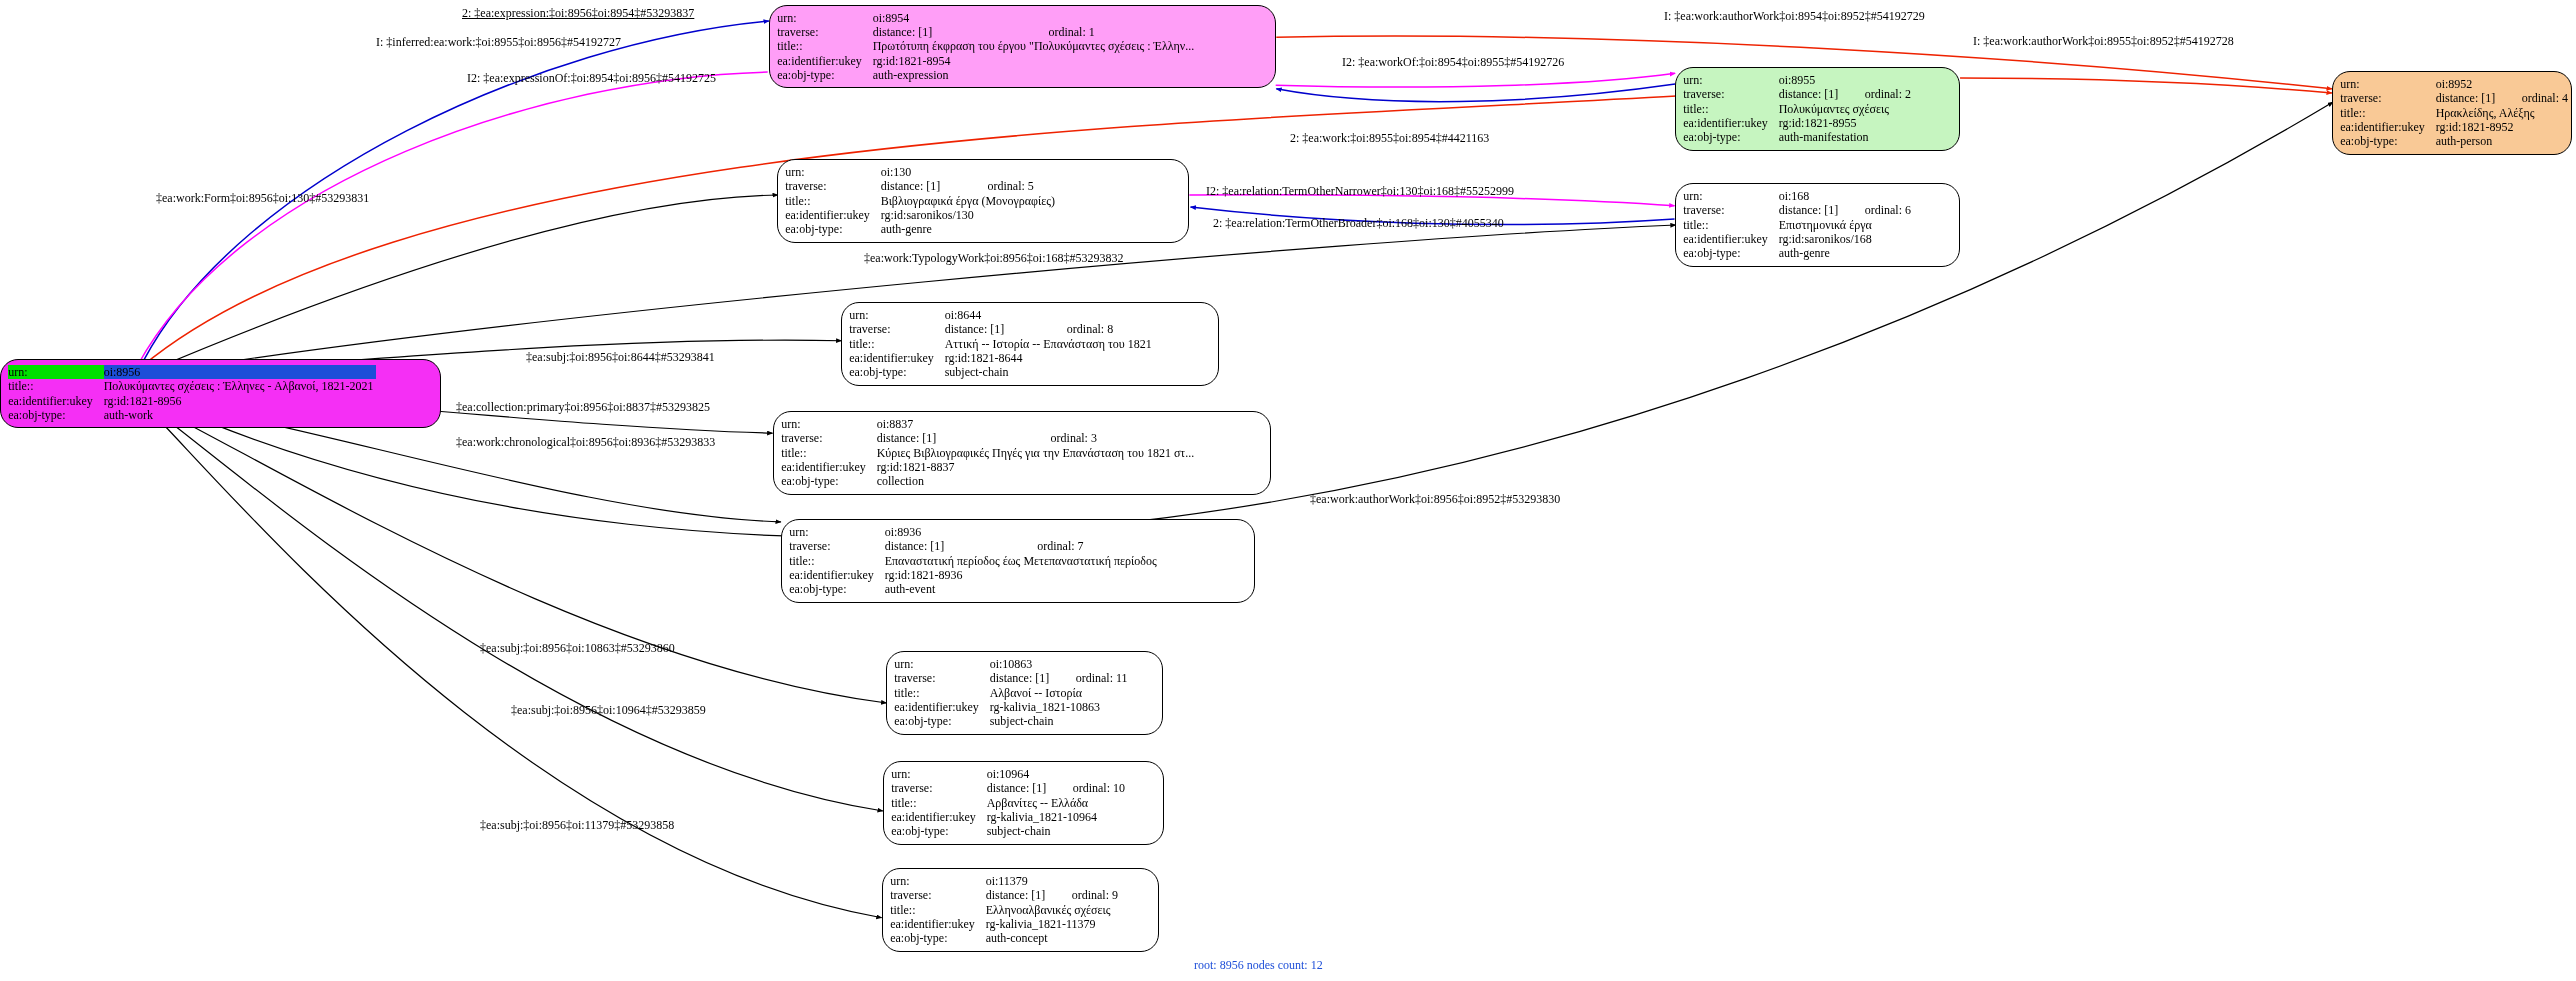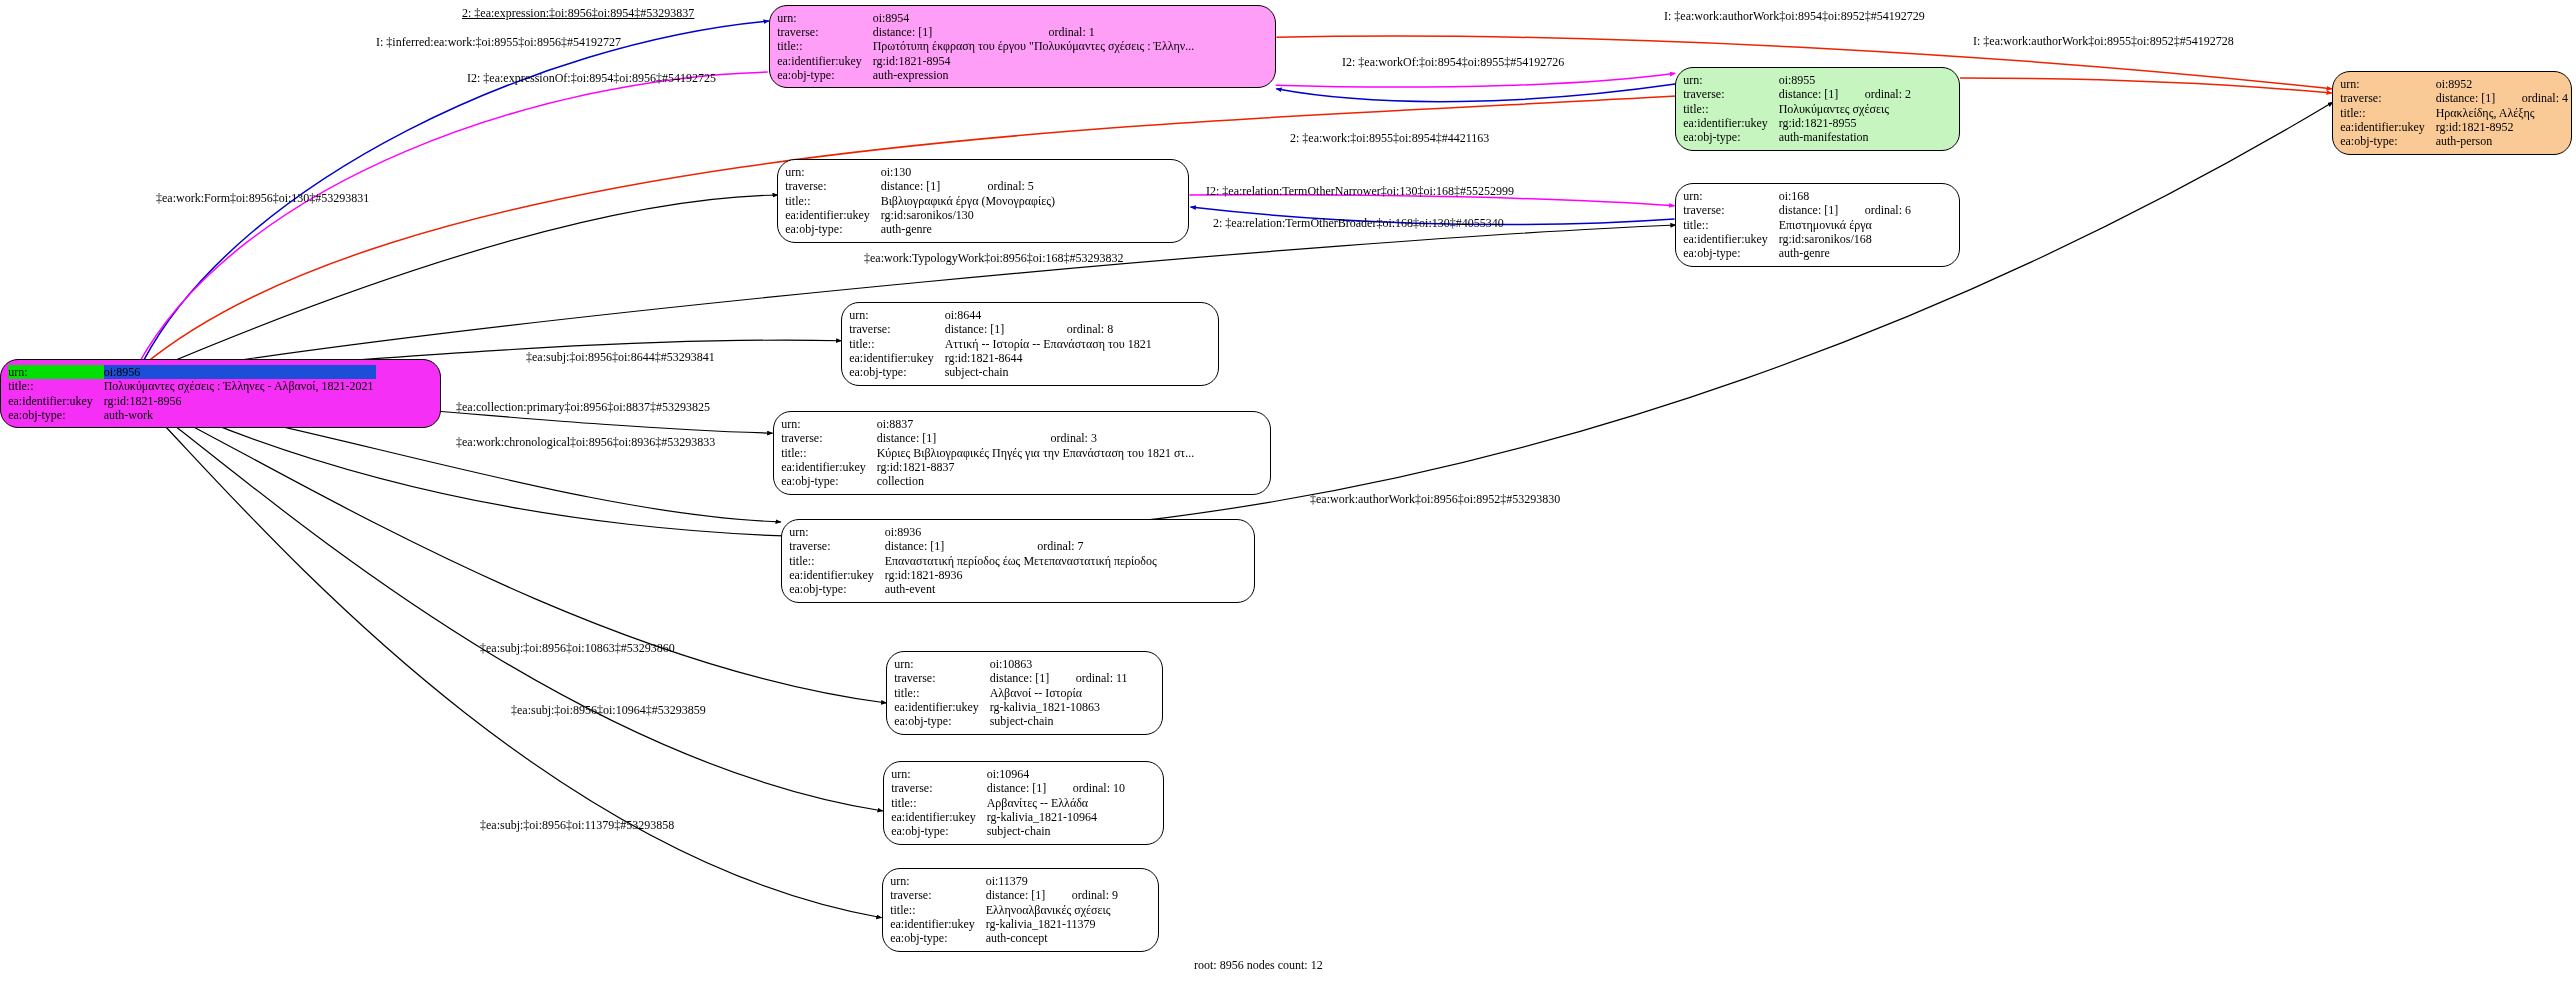--- a/index.html
+++ b/index.html
@@ -17,21 +17,21 @@
   .node td.v2{padding-left:24px;}
 
   .hl-urn td{background:#00e000;}
   .n-root{background:#f52ff5;border-color:#000;}
   .n-expr{background:#ff9ef7;}
   .n-manif{background:#c6f5c0;}
   .n-person{background:#f9c996;}
 
   .elabel{position:absolute;font-size:12px;line-height:13px;color:#000;white-space:nowrap;
           font-family:"Liberation Serif","DejaVu Serif",serif;}
-  .footer{position:absolute;font-size:12px;color:#000000;white-space:nowrap;
+  .footer{position:absolute;font-size:12px;color:#1d4ed8;white-space:nowrap;
           font-family:"Liberation Serif","DejaVu Serif",serif;}
 </style>
 </head>
 <body>
 
 <div id="canvas">
 
   <svg class="edges" viewBox="0 0 4295 1637">
     <defs>
       <marker id="ah-blue" markerWidth="11" markerHeight="11" refX="9" refY="4" orient="auto" markerUnits="userSpaceOnUse">

